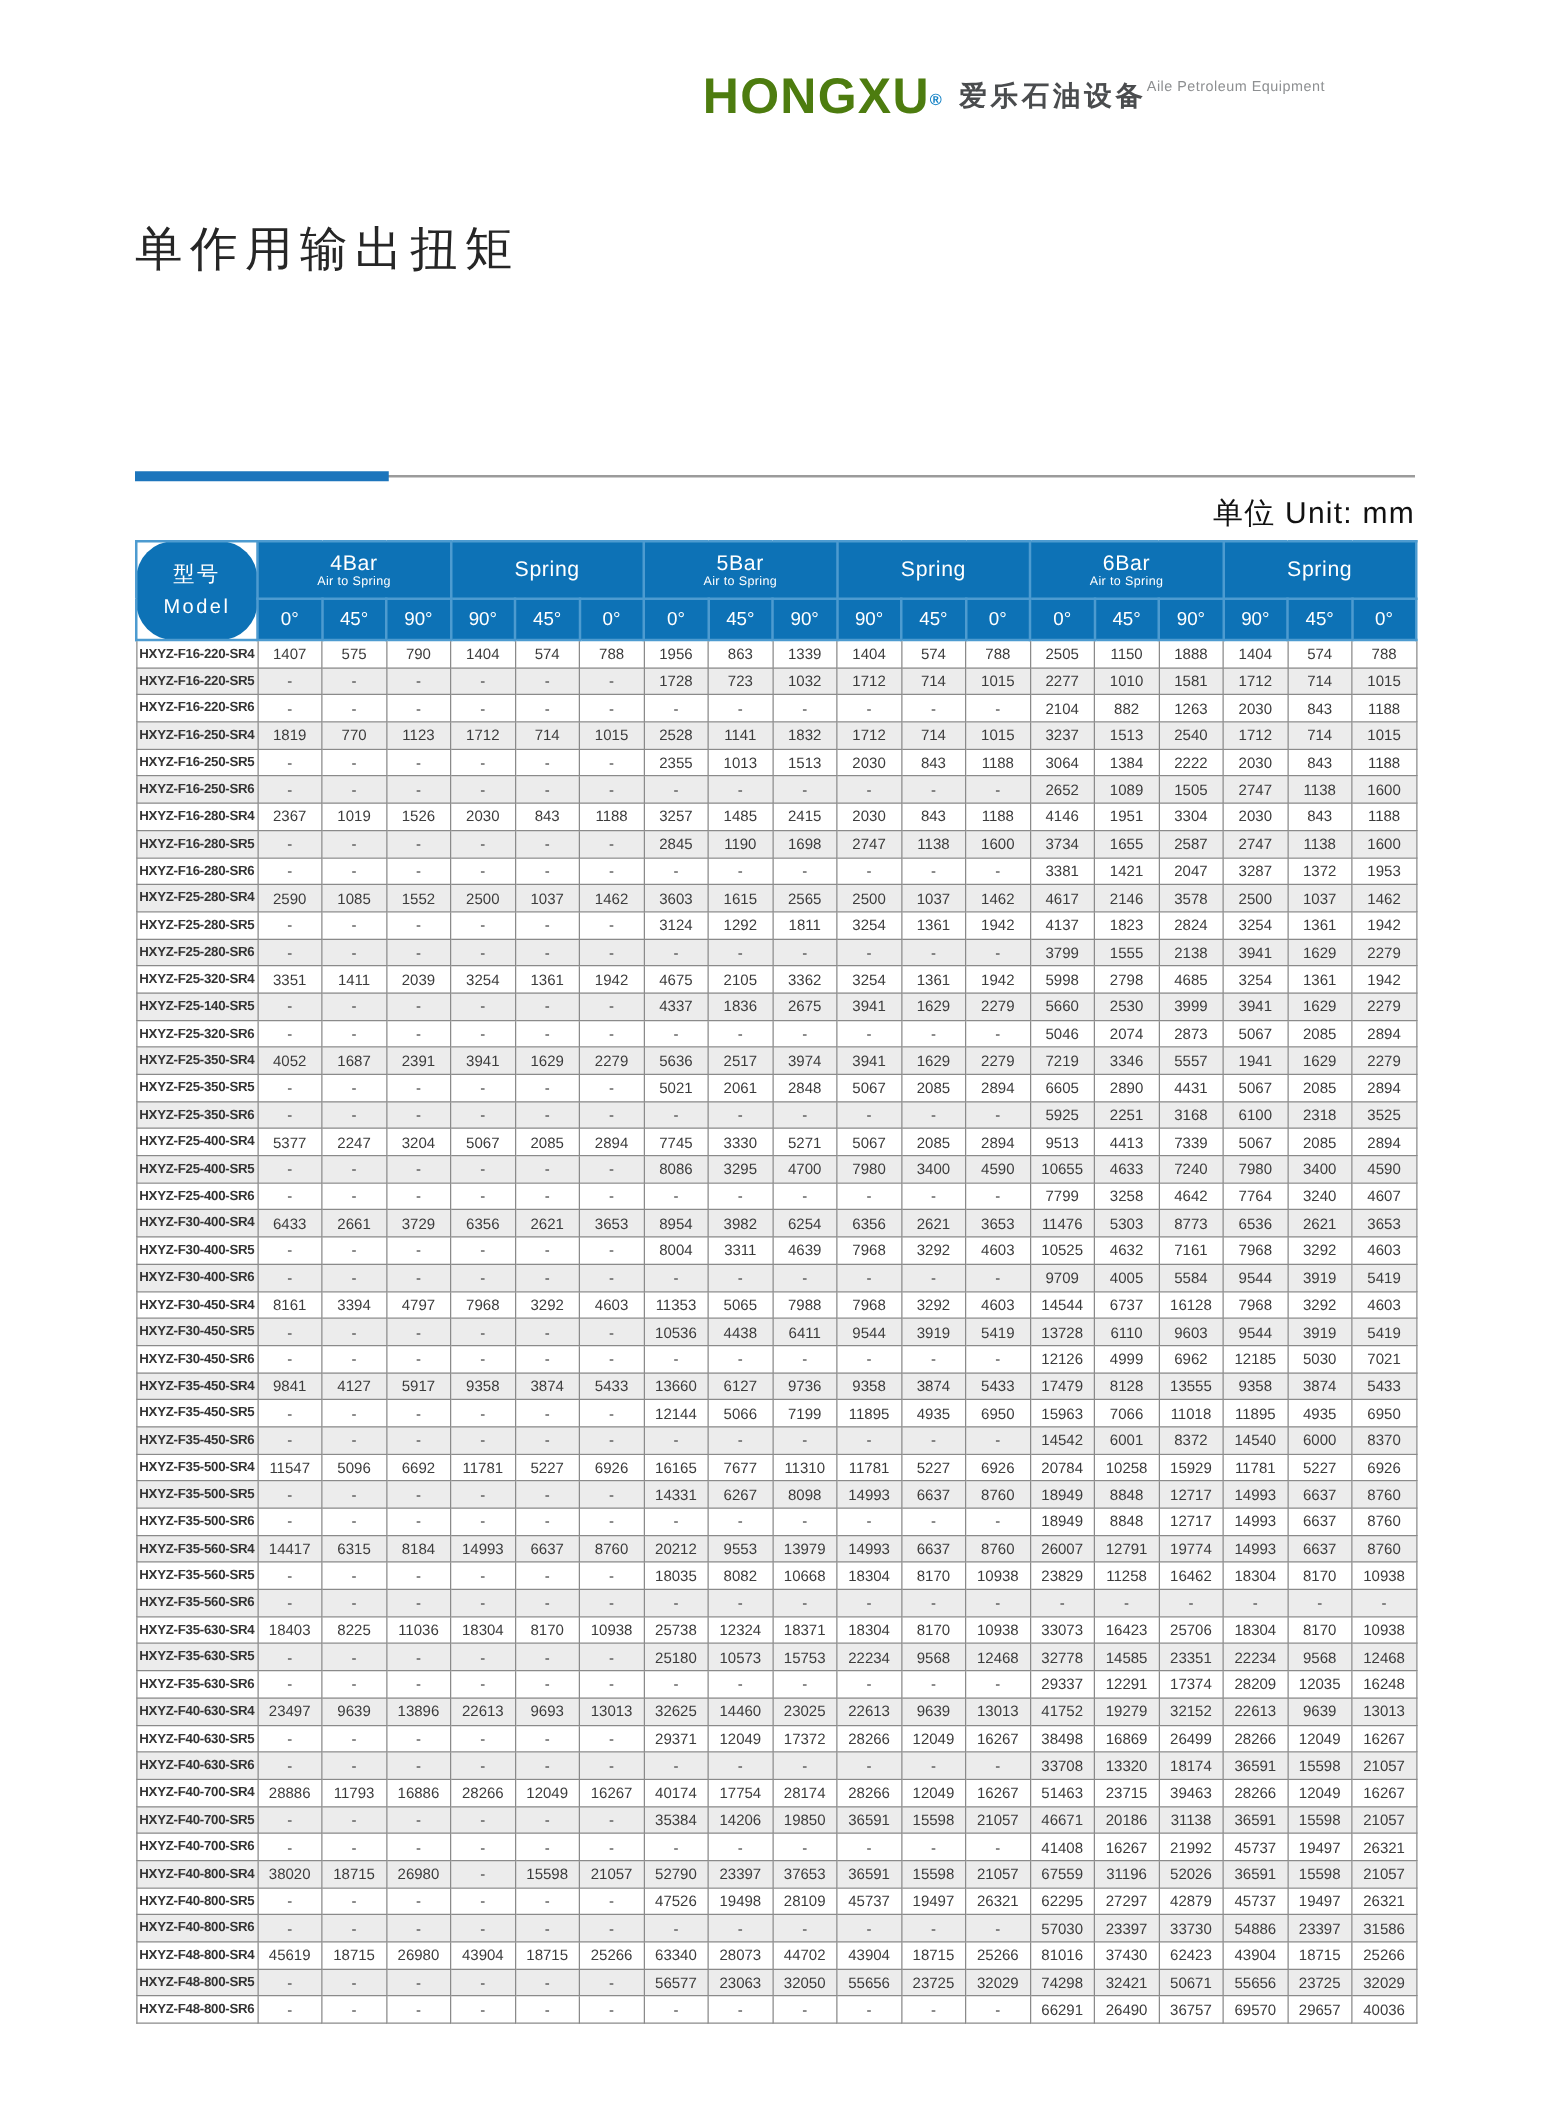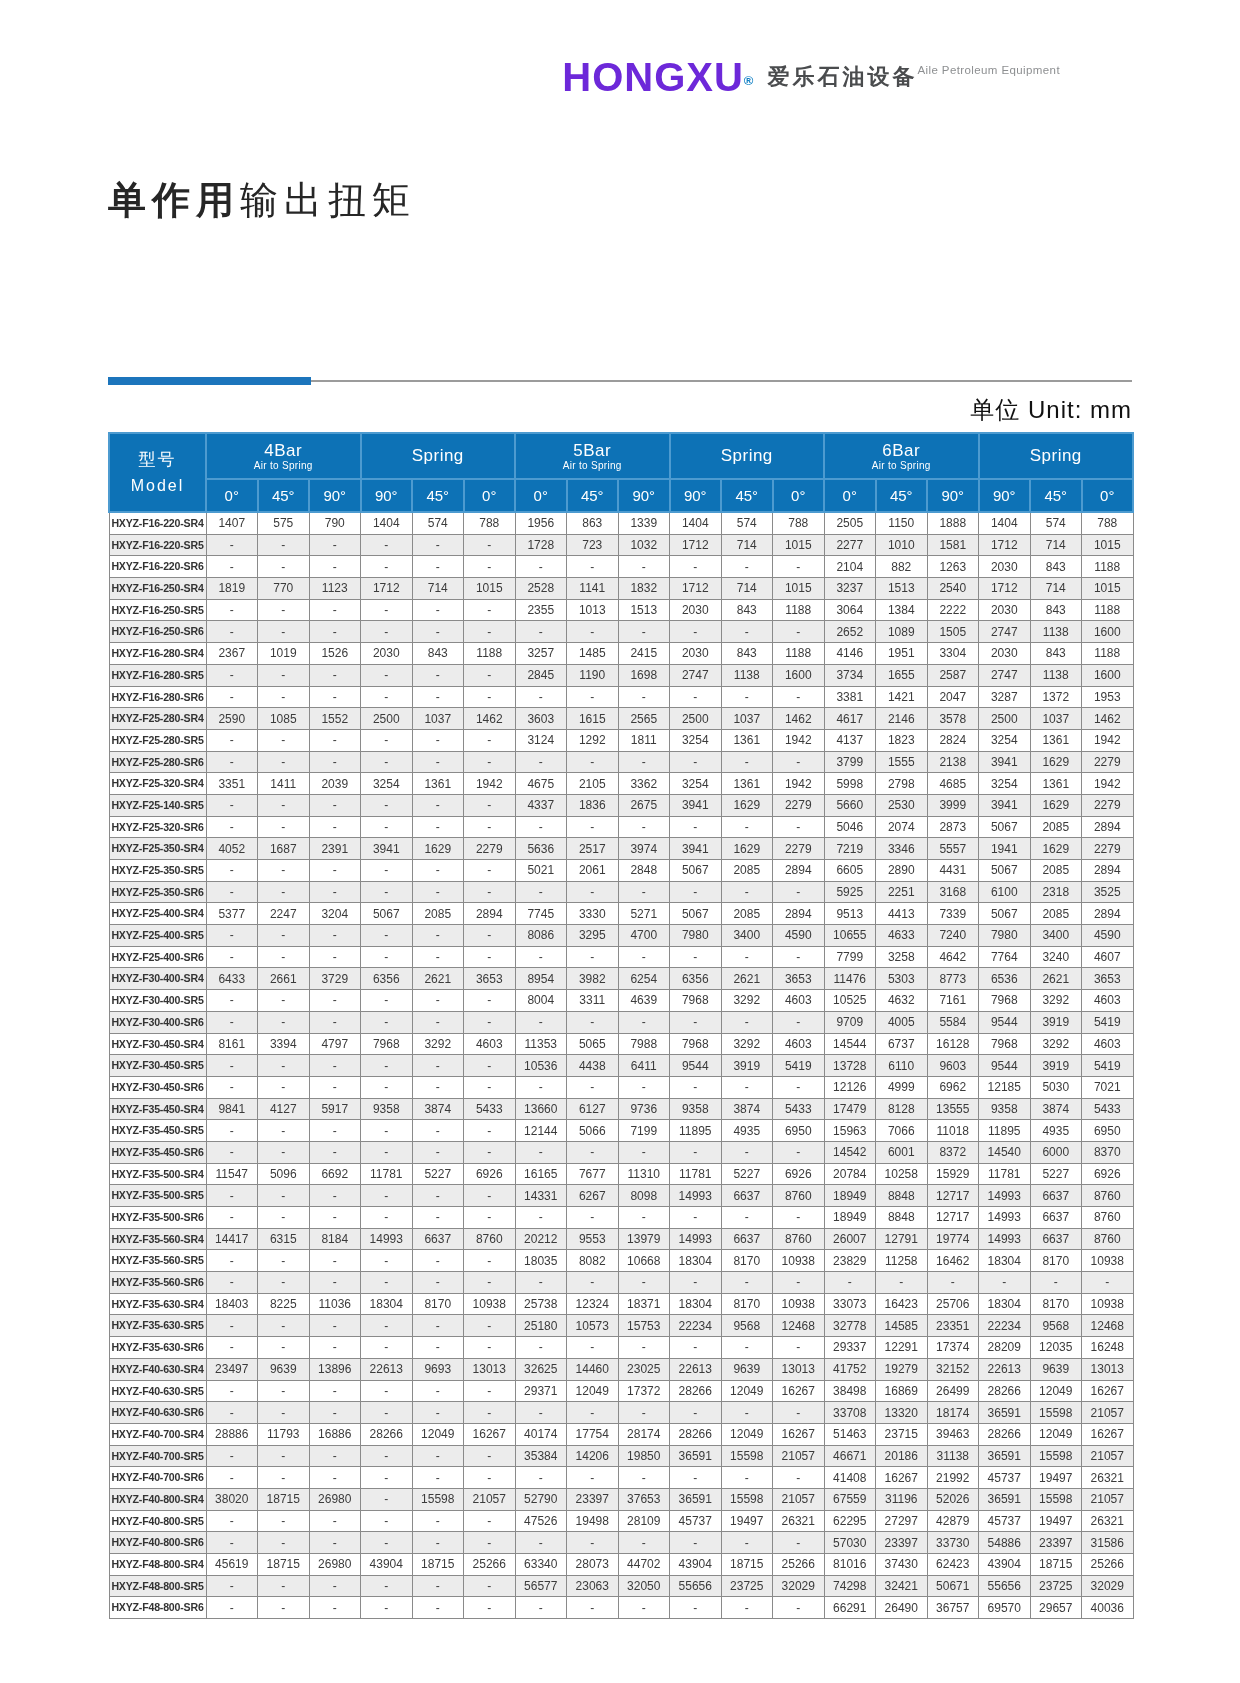--- a/index.html
+++ b/index.html
@@ -1,50 +1,50 @@
 <!DOCTYPE html>
 <html><head>
 <meta charset="utf-8">
 <style>
   html,body{margin:0;padding:0;background:#ffffff;}
   body{width:1240px;height:1683px;position:relative;font-family:"Liberation Sans",sans-serif;-webkit-font-smoothing:antialiased;}
   .page{position:absolute;inset:0;overflow:hidden;}
 
   
   .logo{position:absolute;top:57px;right:180px;display:flex;align-items:center;gap:14px;}
-  .logo-brand{color:#6d28d9;font-size:40px;font-weight:bold;letter-spacing:1px;line-height:1;margin-left:44px;}
+  .logo-brand{color:#4d7c0f;font-size:40px;font-weight:bold;letter-spacing:1px;line-height:1;margin-left:44px;}
   .logo-reg{color:#0f7fc4;font-size:13px;vertical-align:super;font-weight:bold;}
   .logo-right{display:flex;justify-content:center;}
   .logo-cn{color:#4a4c4e;font-size:22px;font-weight:bold;letter-spacing:3px;line-height:1.15;}
   .logo-en{color:#8d8f91;font-size:11.5px;letter-spacing:0.4px;line-height:1.2;}
 
   
   .title-block{position:absolute;left:108px;top:168px;}
   .title-en{color:#1c75bc;font-size:42px;font-weight:600;letter-spacing:0.5px;line-height:1.28;}
   .title-cn{color:#262626;font-size:38px;letter-spacing:6px;margin-top:10px;line-height:1.2;}
-  .title-cn .b{font-weight:bold;text-align:right;}
+  .title-cn .b{font-weight:normal;text-align:right;}
 
   
   .divider{position:absolute;left:108px;top:376px;width:1024px;height:10px;}
   .divider .gray{position:absolute;left:0;top:4px;width:100%;height:2px;background:#9b9b9b;}
   .divider .blue{position:absolute;left:0;top:1px;width:203px;height:8px;background:#1c75bc;}
 
   
   .unit{position:absolute;right:108px;top:394px;font-size:24px;color:#111;letter-spacing:1px;}
 
   
   .tbl-wrap{position:absolute;left:108px;top:432px;width:1024px;}
   table{border-collapse:collapse;table-layout:fixed;width:1024px;}
   col.c-model{width:97px;}
   col.c-val{width:51.5px;}
 
   thead th{background:#0d72b6;color:#ffffff;font-weight:normal;border:2px solid #4d9bd0;padding:0;}
   thead tr.grp th{height:44px;}
   thead tr.deg th{height:31px;font-size:15px;}
-  th.model-h{vertical-align:middle;}
+  th.model-h{vertical-align:middle;border-radius:30px;}
   .mh-cn{font-size:17px;letter-spacing:2px;line-height:1.2;}
   .mh-en{font-size:16px;letter-spacing:2px;margin-top:7px;}
   .g-label{font-size:17px;line-height:1.15;letter-spacing:0.5px;}
   .g-sub{font-size:10px;letter-spacing:0.3px;line-height:1.1;}
   .g-only{font-size:17px;letter-spacing:0.5px;}
 
   tbody td{border:1px solid #8a8a8a;height:20.7px;padding:0;text-align:center;color:#3b3b3b;font-size:12px;line-height:1;}
   tbody td.model{font-size:10.6px;letter-spacing:-0.2px;color:#333;font-weight:bold;}
   tbody tr.alt td{background:#ececec;}
   tbody tr td{background:#ffffff;}

